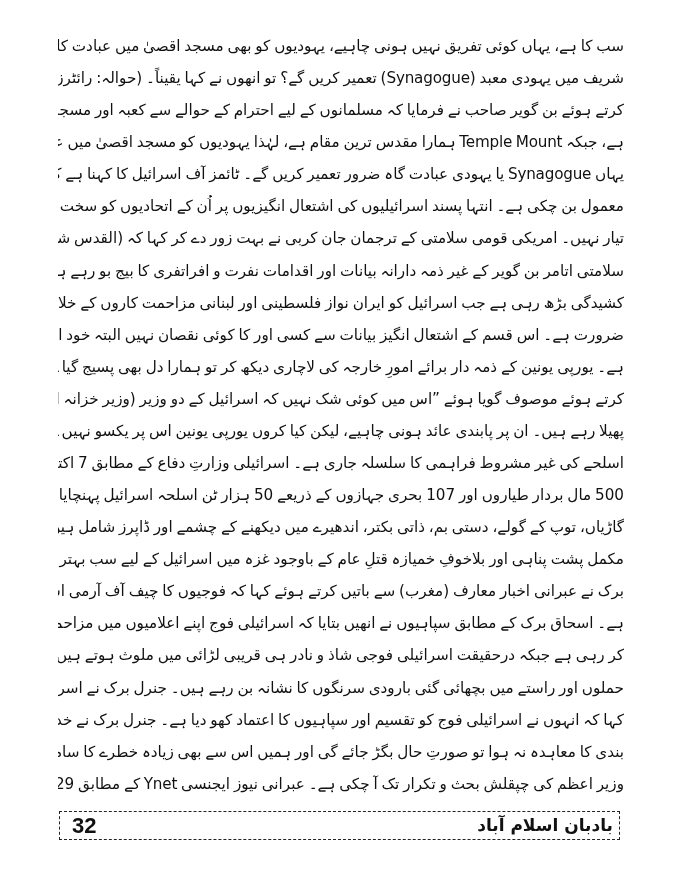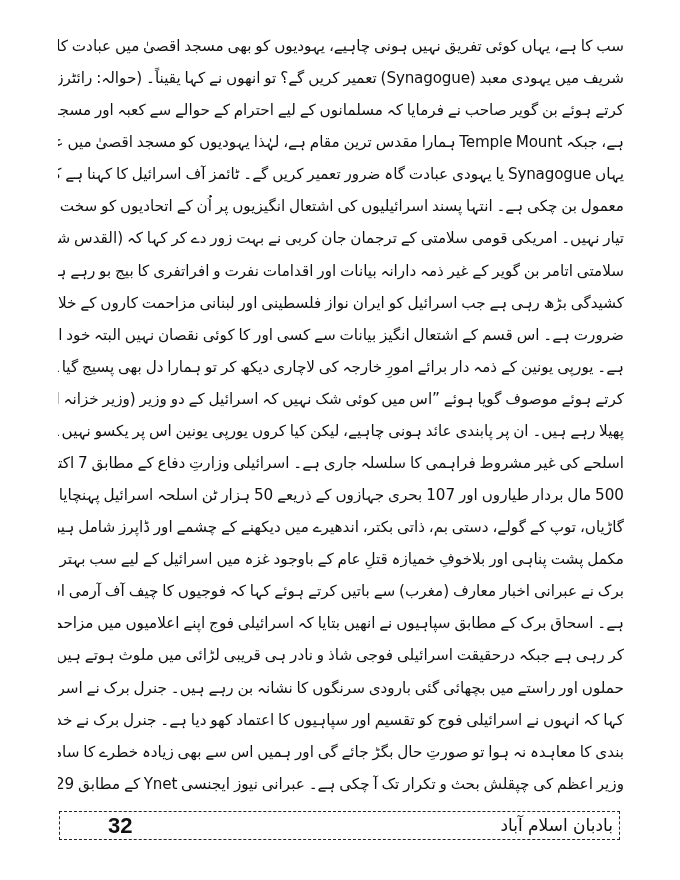--- a/index.html
+++ b/index.html
@@ -46,29 +46,28 @@
     .page-number {
       position: absolute;
       left: 12px;
       top: 0;
       line-height: 27px;
       font-family: "Liberation Sans", sans-serif;
       font-weight: bold;
       font-size: 22px;
       color: #111111;
       direction: ltr;
-      margin-left: 36px;
     }
     .magazine-title {
       position: absolute;
       right: 6px;
       top: 0;
       line-height: 27px;
       font-family: "DejaVu Sans", sans-serif;
-      font-weight: normal;
+      font-weight: bold;
       font-size: 17px;
       color: #111111;
       direction: rtl;
     }
   </style>
 </head>
 <body>
 
 <div class="page" id="article-body">
     <span class="line" style="height: 32.0833px; line-height: 32.0833px;">سب کا ہے، یہاں کوئی تفریق نہیں ہونی چاہیے، یہودیوں کو بھی مسجد اقصیٰ میں عبادت کا حق ہے۔ جب اُن سے پوچھا گیا کہ کیا وہ القدس</span>

